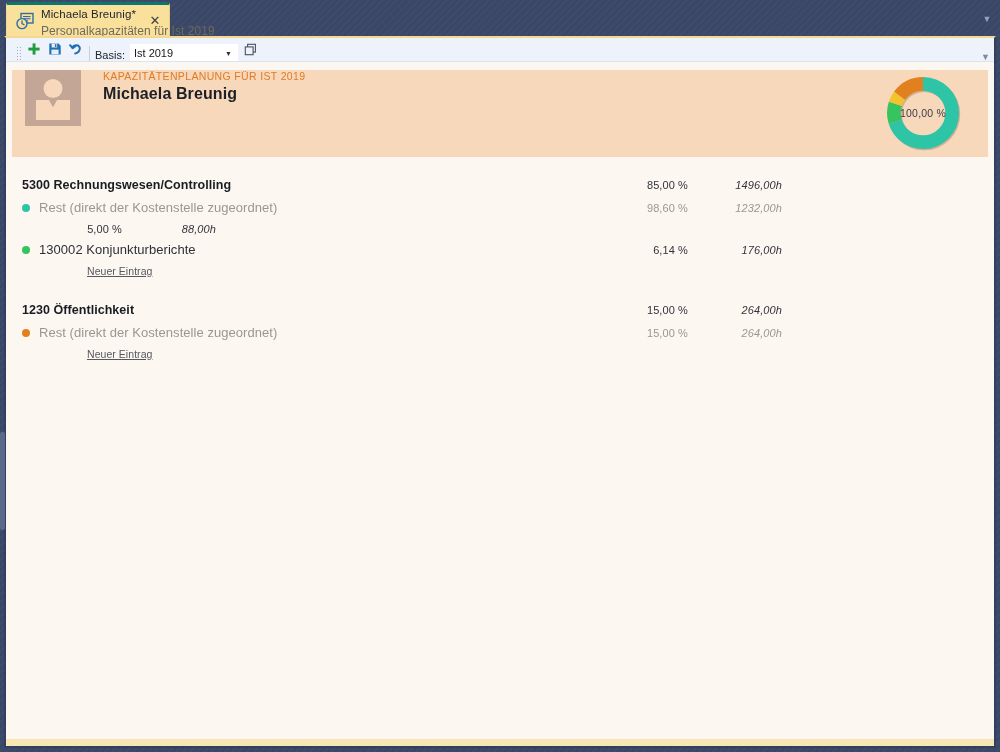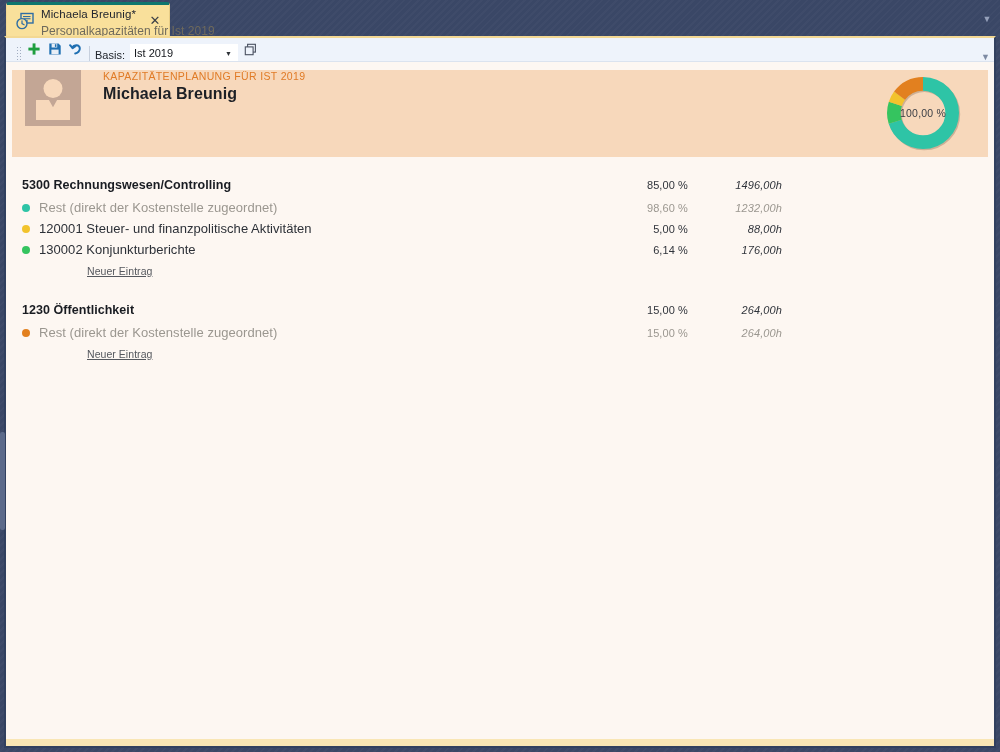--- a/index.html
+++ b/index.html
@@ -514,24 +514,20 @@
             <div class="row muted">
               <div class="cell-label">
                 <span class="bullet" style="background:#2ec4a6"></span>
                 <span class="item-label">Rest (direkt der Kostenstelle zugeordnet)</span>
               </div>
               <div class="cell-pct">98,60 %</div>
               <div class="cell-hours">1232,00h</div>
               <div class="cell-tail"></div>
             </div>
             <div class="row">
-              <div class="cell-label">
-                <span class="bullet" style="background:#f2c32c"></span>
-                <span class="item-label">120001 Steuer- und finanzpolitische Aktivitäten</span>
-              </div>
               <div class="cell-pct">5,00 %</div>
               <div class="cell-hours">88,00h</div>
               <div class="cell-tail"></div>
             </div>
             <div class="row">
               <div class="cell-label">
                 <span class="bullet" style="background:#35c45f"></span>
                 <span class="item-label">130002 Konjunkturberichte</span>
               </div>
               <div class="cell-pct">6,14 %</div>

